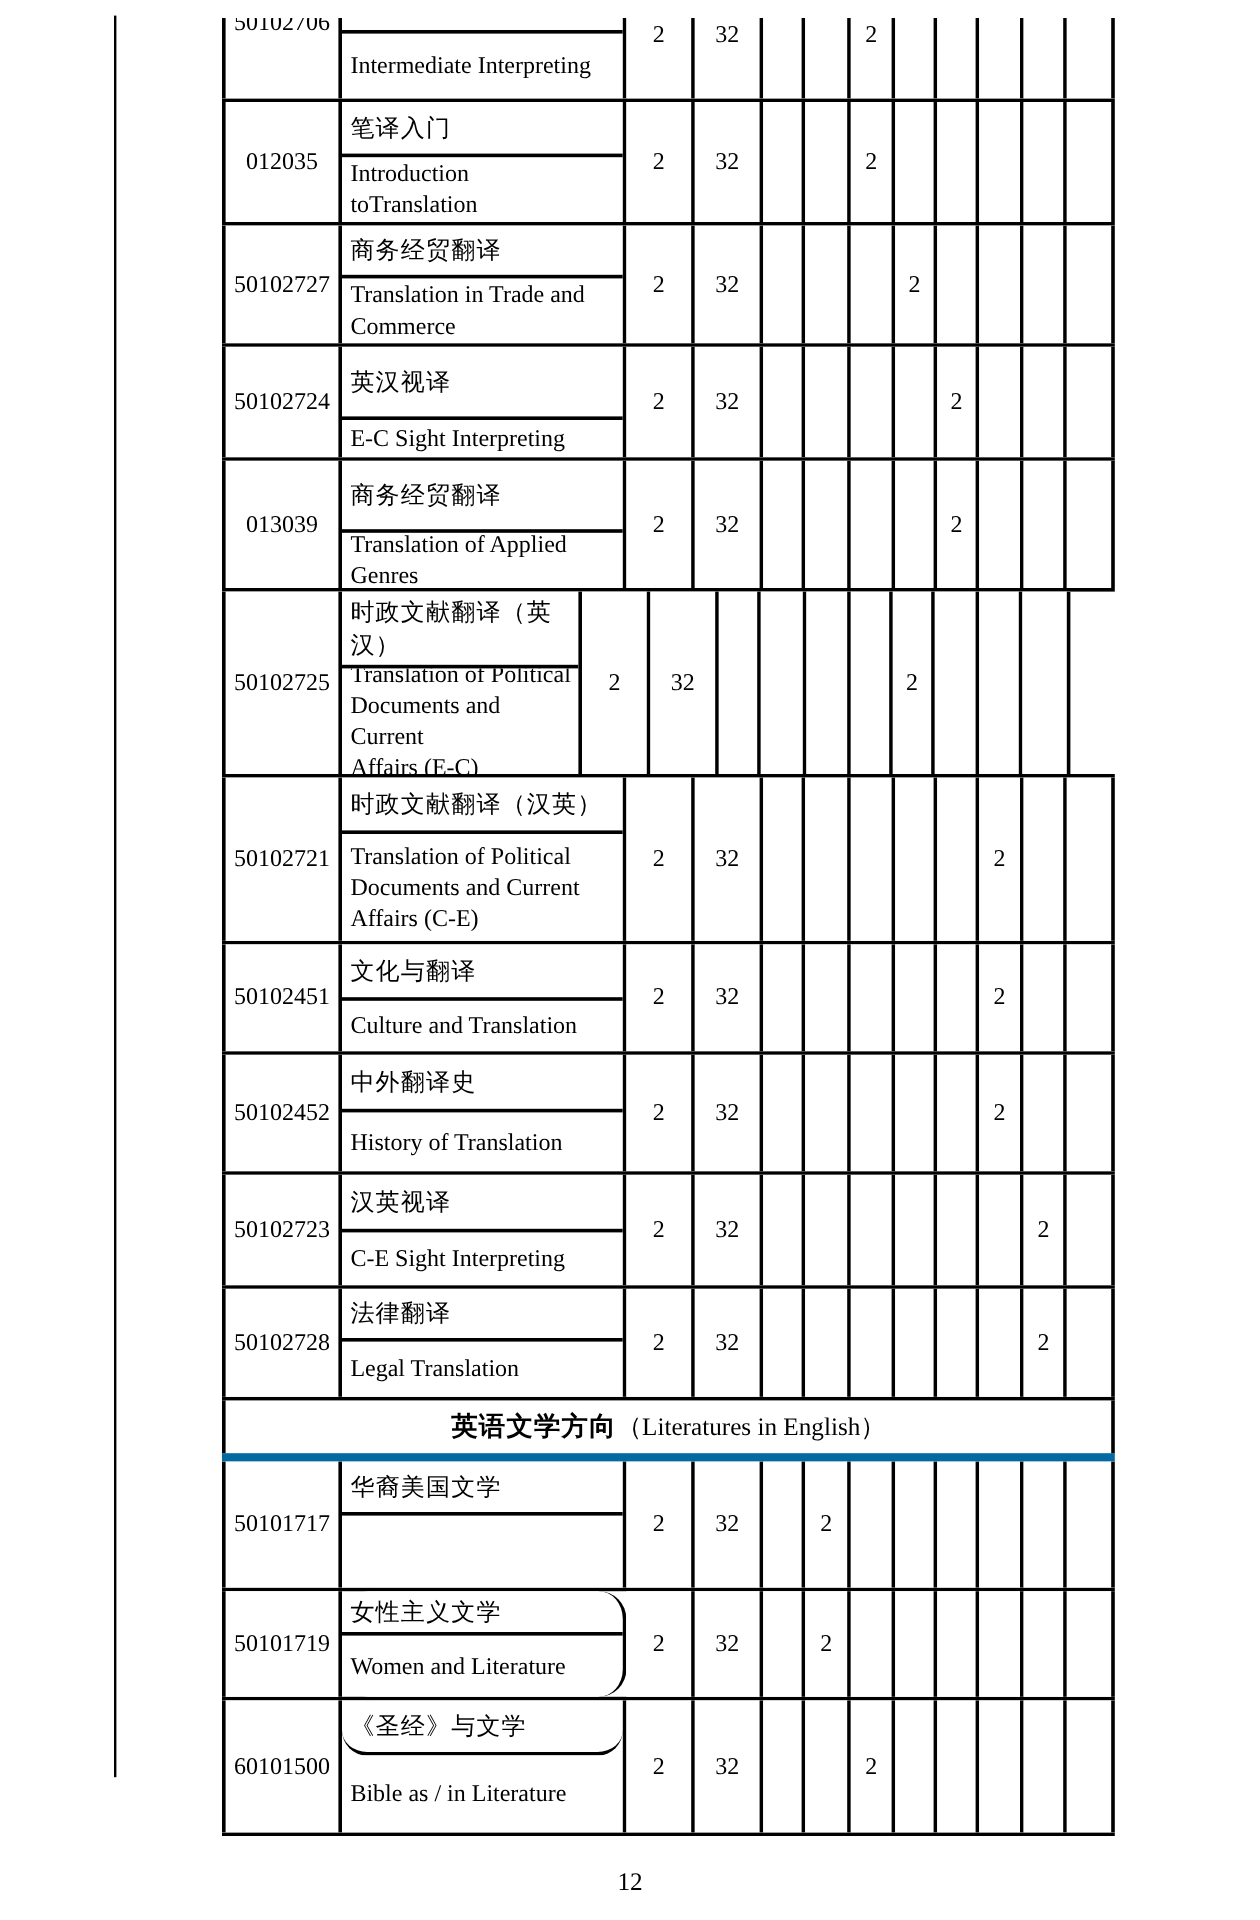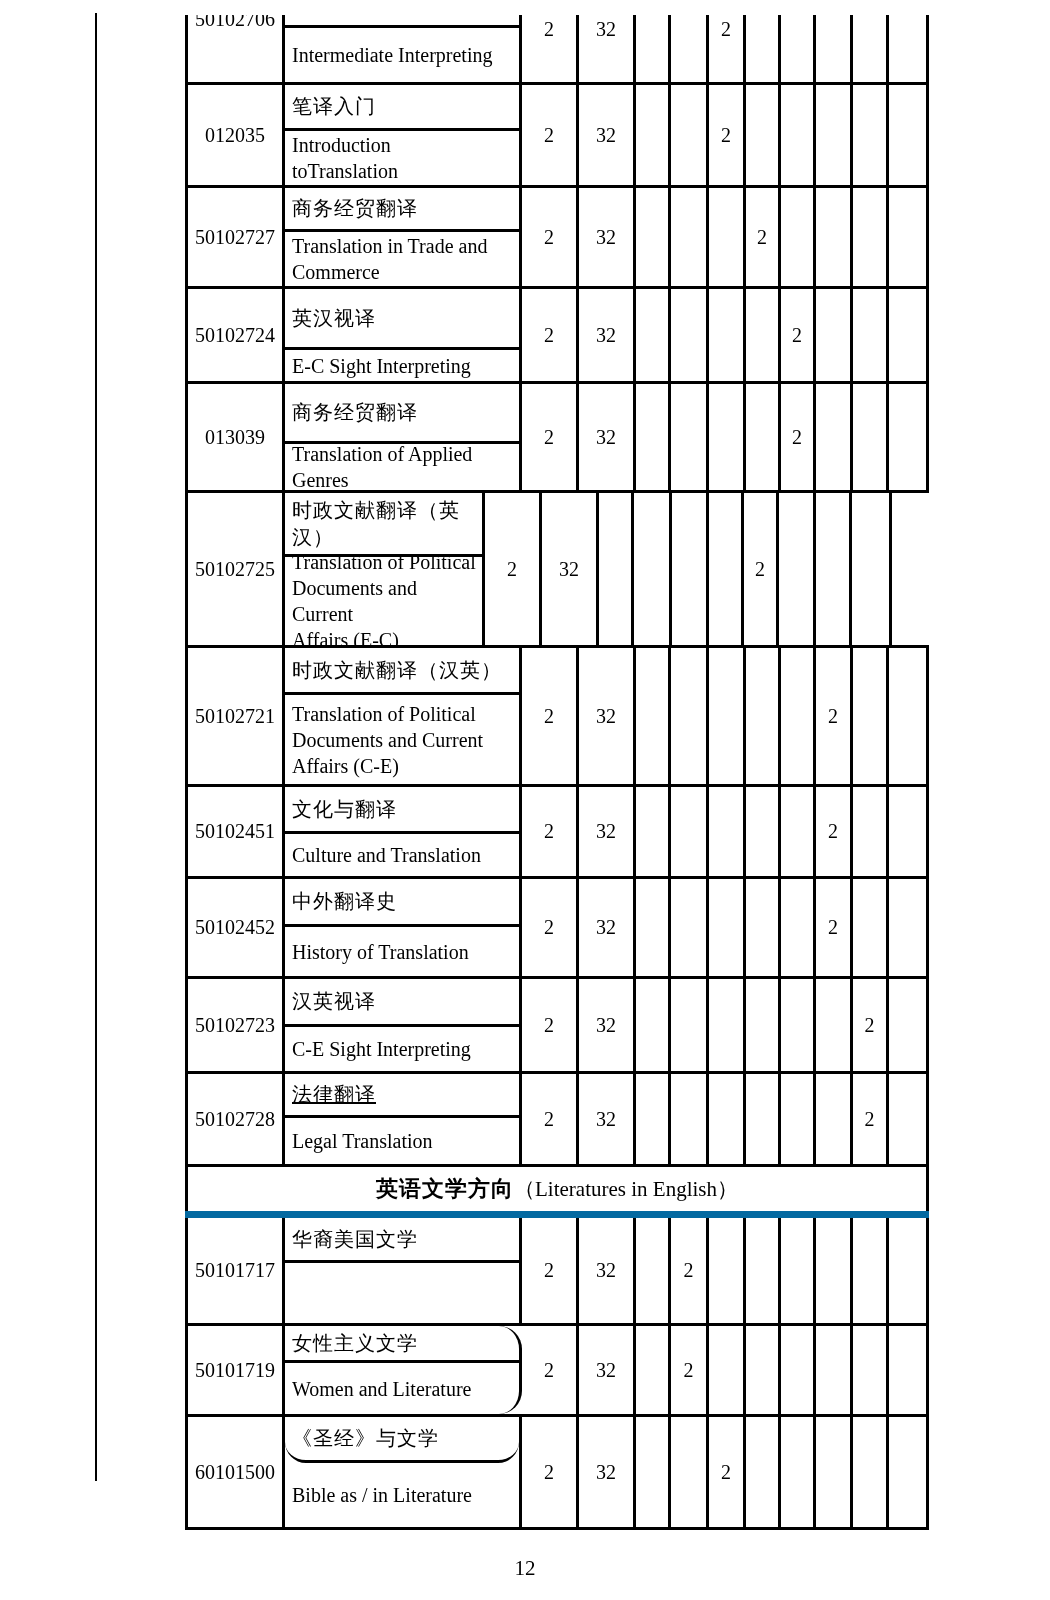--- a/index.html
+++ b/index.html
@@ -448,21 +448,21 @@
         </div>
         <div class="cell val sem" style="width: 40px;">
           <span></span>
         </div>
       </div>
       <div class="row" style="height: 90px;">
         <div class="cell code" style="width: 100px;">
           <span>50102728</span>
         </div>
         <div class="cell name" style="width: 237px;">
-          <div class="zh" style="height: 44px; text-decoration: underline;">
+          <div class="zh" style="height: 44px;">
             <span>法律翻译</span>
           </div>
           <div class="en"><span>Legal Translation</span></div>
         </div>
         <div class="cell val" style="width: 57px;">
           <span>2</span>
         </div>
         <div class="cell val" style="width: 57px;">
           <span>32</span>
         </div>

